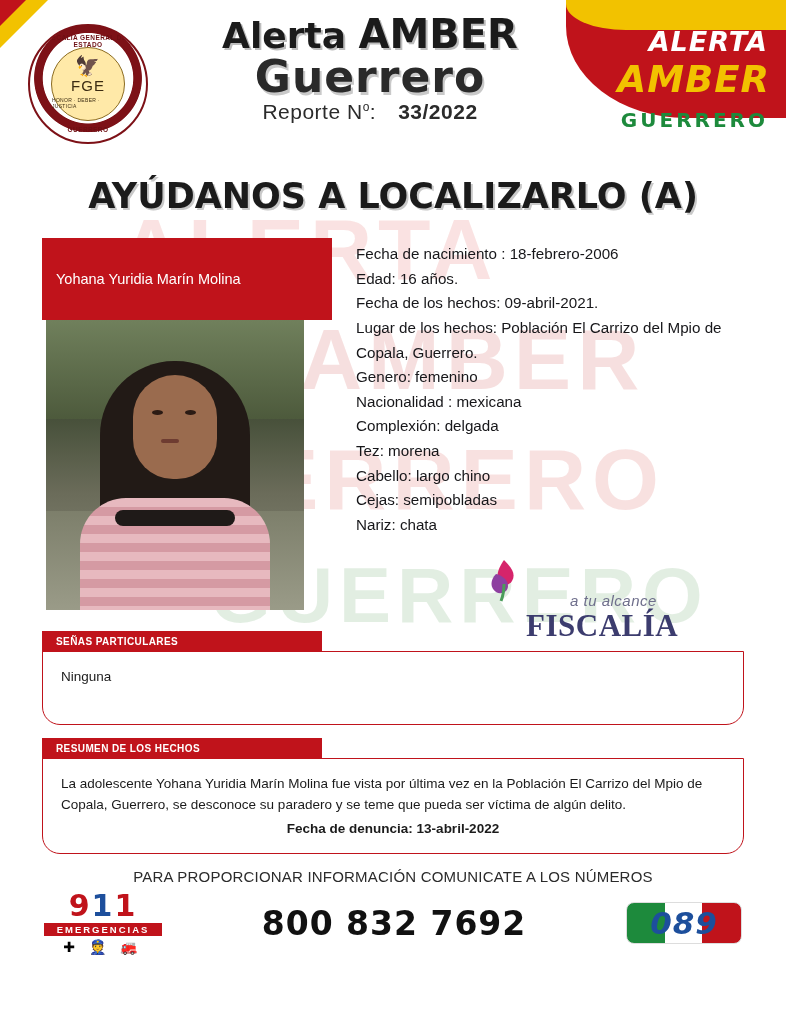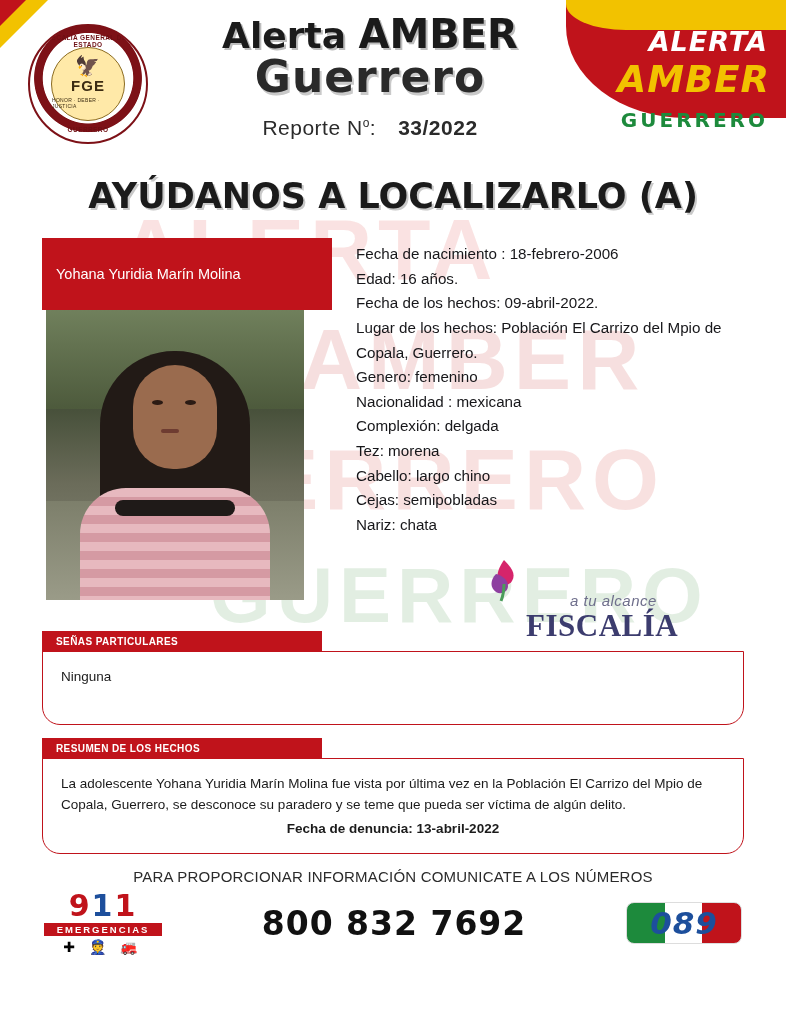--- a/index.html
+++ b/index.html
@@ -85,21 +85,21 @@
     border-radius: 50%;
     background: #ffe9a8;
     border: 1px solid #8b6b20;
     display: flex;
     align-items: center;
     justify-content: center;
     flex-direction: column;
   }
   .seal-inner .fge {
     font-size: 15px;
-    font-weight: 700;
+    font-weight: 400;
     color: #3b2b12;
     letter-spacing: 1px;
     margin-top: 18px;
   }
   .seal-inner .motto {
     font-size: 5px;
     color: #3b2b12;
     letter-spacing: .3px;
     margin-top: 3px;
   }
@@ -131,21 +131,21 @@
   .t-guerrero {
     font-family: "DejaVu Sans", sans-serif;
     font-weight: 900;
     font-size: 44px;
     letter-spacing: 1px;
     color: #2a2a2a;
     line-height: 1.05;
     text-shadow: 2px 3px 0 #c9c9c9;
   }
   .t-reporte {
-    margin-top: 16px;
+    margin-top: 0;
     font-size: 21px;
     color: #2b2b2b;
     letter-spacing: .5px;
   }
   .t-reporte sup { font-size: 12px; }
   .t-reporte b { font-weight: 700; margin-left: 22px; }
 
   
   .amber-logo {
     position: absolute;
@@ -216,21 +216,21 @@
     z-index: 3;
     display: flex;
     padding: 22px 42px 0 42px;
   }
   .left-col { width: 290px; }
   .name-banner {
     background: #c0131b;
     color: #ffffff;
     font-size: 14.5px;
     padding: 22px 14px 22px 14px;
-    height: 72px;
+    height: 82px;
     display: flex;
     align-items: center;
   }
   .photo {
     width: 258px;
     height: 290px;
     margin-left: 4px;
     background: linear-gradient(180deg, #5e6b4b 0%, #3f4a33 28%, #6b6c5a 60%, #8c8d7c 100%);
     position: relative;
     overflow: hidden;
@@ -481,21 +481,21 @@
       <div class="ph-eye-r"></div>
       <div class="ph-mouth"></div>
       <div class="ph-shirt"></div>
       <div class="ph-strap"></div>
     </div>
   </div>
 
   <div class="right-col">
     <div class="detail-line">Fecha de nacimiento : 18-febrero-2006</div>
     <div class="detail-line">Edad: 16 años.</div>
-    <div class="detail-line">Fecha de los hechos: 09-abril-2022.</div>
+    <div class="detail-line">Fecha de los hechos: 09-abril-2021.</div>
     <div class="detail-line">Lugar de los hechos: Población El Carrizo del Mpio de Copala, Guerrero.</div>
     <div class="detail-line">Genero: femenino</div>
     <div class="detail-line">Nacionalidad : mexicana</div>
     <div class="detail-line">Complexión: delgada</div>
     <div class="detail-line">Tez: morena</div>
     <div class="detail-line">Cabello: largo chino</div>
     <div class="detail-line">Cejas: semipobladas</div>
     <div class="detail-line">Nariz: chata</div>
 
     <div class="fiscalia">

